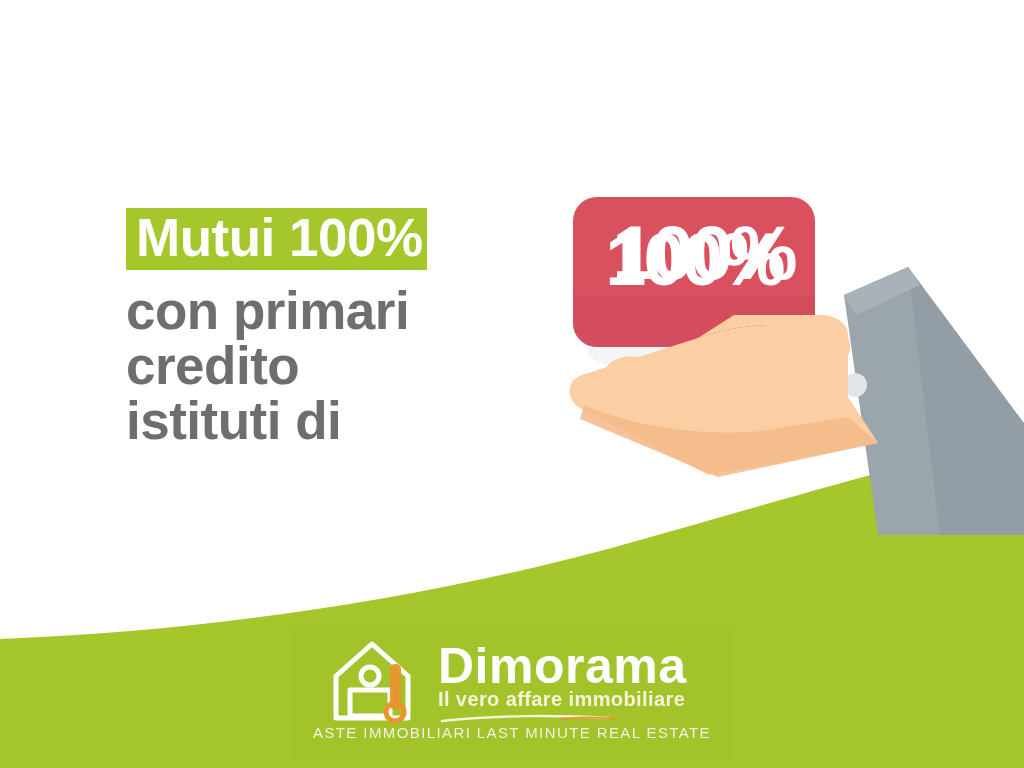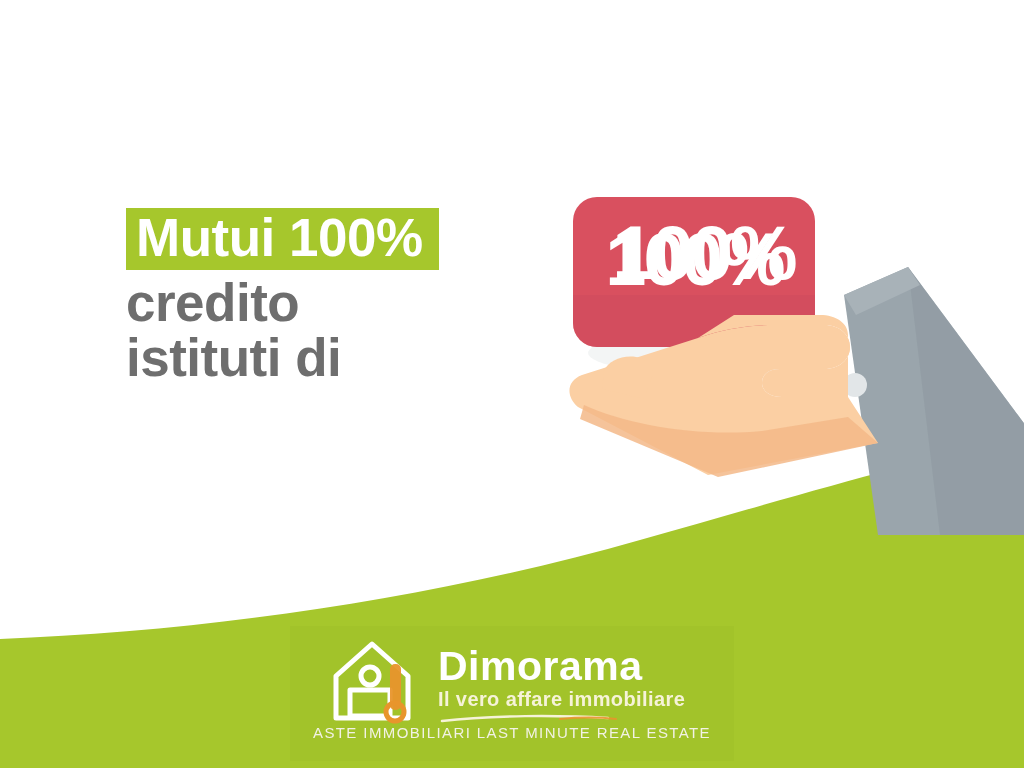--- a/index.html
+++ b/index.html
@@ -40,22 +40,22 @@
     line-height: 55px;
     font-weight: bold;
     color: #6e6e6e;
     letter-spacing: -0.5px;
     white-space: nowrap;
   }
   .hl-highlight {
     display: inline-block;
     background: #a6c72c;
     color: #ffffff;
-    padding: 4px 16px 7px 10px;
-    margin-bottom: 5px;
+    padding: 4px 4px 7px 10px;
+    margin-bottom: 13px;
     font-size: 53px;
     line-height: 51px;
     font-weight: bold;
     letter-spacing: -0.5px;
   }
 
   
   .illustration {
     position: absolute;
     left: 548px;
@@ -115,21 +115,21 @@
   }
   .logo-word {
     position: absolute;
     left: 148px;
     top: 14px;
     width: 290px;
   }
   .logo-name {
     display: block;
     color: #ffffff;
-    font-size: 41px;
+    font-size: 50px;
     line-height: 41px;
     font-weight: bold;
     letter-spacing: 0.5px;
   }
   .logo-tagline {
     display: block;
     color: #f6f3d8;
     font-size: 20px;
     line-height: 20px;
     font-weight: bold;
@@ -171,20 +171,21 @@
         <path d="M -40 640
                  C 180 636, 430 600, 640 540
                  C 810 492, 940 452, 1064 430
                  L 1064 800 L -40 800 Z" fill="#a6c72c"></path>
       </g>
     </svg>
   </div>
 
   <div class="headline">
     <span class="hl-highlight">Mutui 100%</span>
+    <span class="hl-line">con primari</span>
     <span class="hl-line">credito</span>
     <span class="hl-line">istituti di</span>
   </div>
 
   <div class="illustration">
     <svg width="504" height="360" viewBox="0 0 504 360">
 
       <ellipse cx="170" cy="178" rx="130" ry="22" fill="#e9eced" opacity="0.55"></ellipse>
 
       <rect x="25" y="22" width="242" height="150" rx="24" ry="24" fill="#d9505f"></rect>

